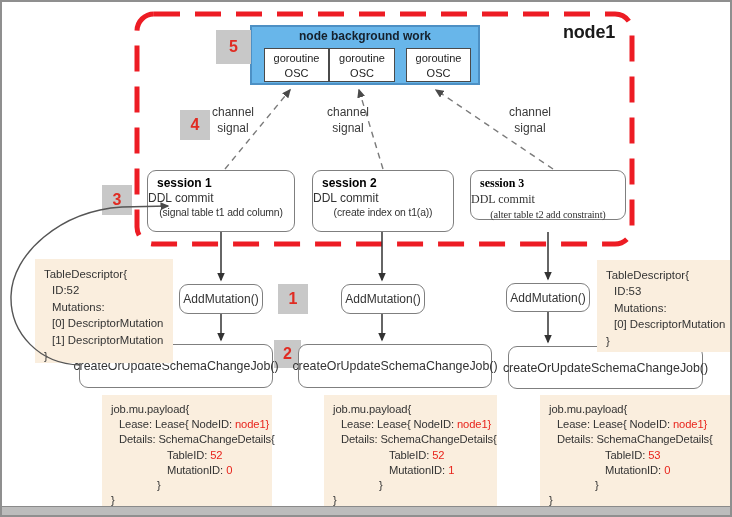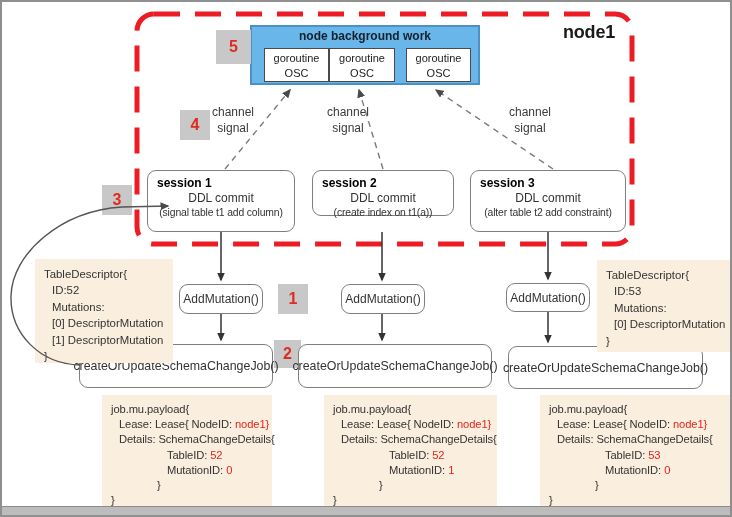--- a/index.html
+++ b/index.html
@@ -18,21 +18,21 @@
   .blue-panel{position:absolute;left:248px;top:23px;width:230px;height:60px;
               background:#68b6ea;border:2px solid #4d90c4;box-sizing:border-box;}
   .blue-title{text-align:center;font-size:12px;font-weight:600;color:#15202b;padding-top:2px;}
   .goroutine{position:absolute;background:#fff;border:1.5px solid #4a4a4a;box-sizing:border-box;
              text-align:center;font-size:11px;line-height:15px;color:#222;padding-top:2px;}
   
   .chan{position:absolute;width:66px;text-align:center;font-size:12px;line-height:15.5px;color:#3a3a3a;}
   
   .session{padding-top:5px;}
   .s-title{font-size:12px;font-weight:700;color:#000000;margin-left:9px;}
-  .s-action{text-align:center;font-size:12px;margin-top:1px;color:#333;}
+  .s-action{font-size:12px;margin-top:1px;color:#333;}
   .s-stmt{text-align:center;font-size:10.4px;letter-spacing:-0.15px;margin-top:2px;color:#333;white-space:nowrap;}
   
   .cream{position:absolute;background:#faeede;box-sizing:border-box;color:#333;
          font-size:11.4px;line-height:16.4px;padding:7px 6px 0 9px;white-space:nowrap;}
   .cream .ind{padding-left:8px;}
   
   .payload{position:absolute;background:#faeede;box-sizing:border-box;color:#333;
            font-size:11.2px;line-height:15.2px;padding:7px 4px 0 9px;white-space:nowrap;letter-spacing:-0.1px;}
   .payload .l1{padding-left:8px;}
   .payload .l2{padding-left:56px;}
@@ -83,26 +83,26 @@
   <div class="chan" style="left:495px;top:103px;">
     <div>channel</div>
     <div>signal</div>
   </div>
 
   <div class="wbox session" style="left:145px;top:168px;width:148px;height:62px;">
     <div class="s-title">session 1</div>
     <div class="s-action">DDL commit</div>
     <div class="s-stmt">(signal table t1 add column)</div>
   </div>
-  <div class="wbox session" style="left:310px;top:168px;width:142px;height:46px;">
+  <div class="wbox session" style="left:310px;top:168px;width:142px;height:62px;">
     <div class="s-title">session 2</div>
     <div class="s-action">DDL commit</div>
     <div class="s-stmt">(create index on t1(a))</div>
   </div>
-  <div class="wbox session" style="left:468px;top:168px;width:156px;height:62px;">
+  <div class="wbox session" style="left:468px;top:168px;width:156px;height:50px;font-family:Liberation Serif, serif;">
     <div class="s-title">session 3</div>
     <div class="s-action">DDL commit</div>
     <div class="s-stmt">(alter table t2 add constraint)</div>
   </div>
 
   <div class="wbox center-flex" style="left:177px;top:282px;width:84px;height:30px;font-size:12px;">AddMutation()</div>
   <div class="wbox center-flex" style="left:339px;top:282px;width:84px;height:30px;font-size:12px;">AddMutation()</div>
   <div class="wbox center-flex" style="left:504px;top:281px;width:84px;height:29px;font-size:12px;">AddMutation()</div>
 
   <div class="wbox center-flex func" style="left:77px;top:342px;width:194px;height:44px;">createOrUpdateSchemaChangeJob()</div>

